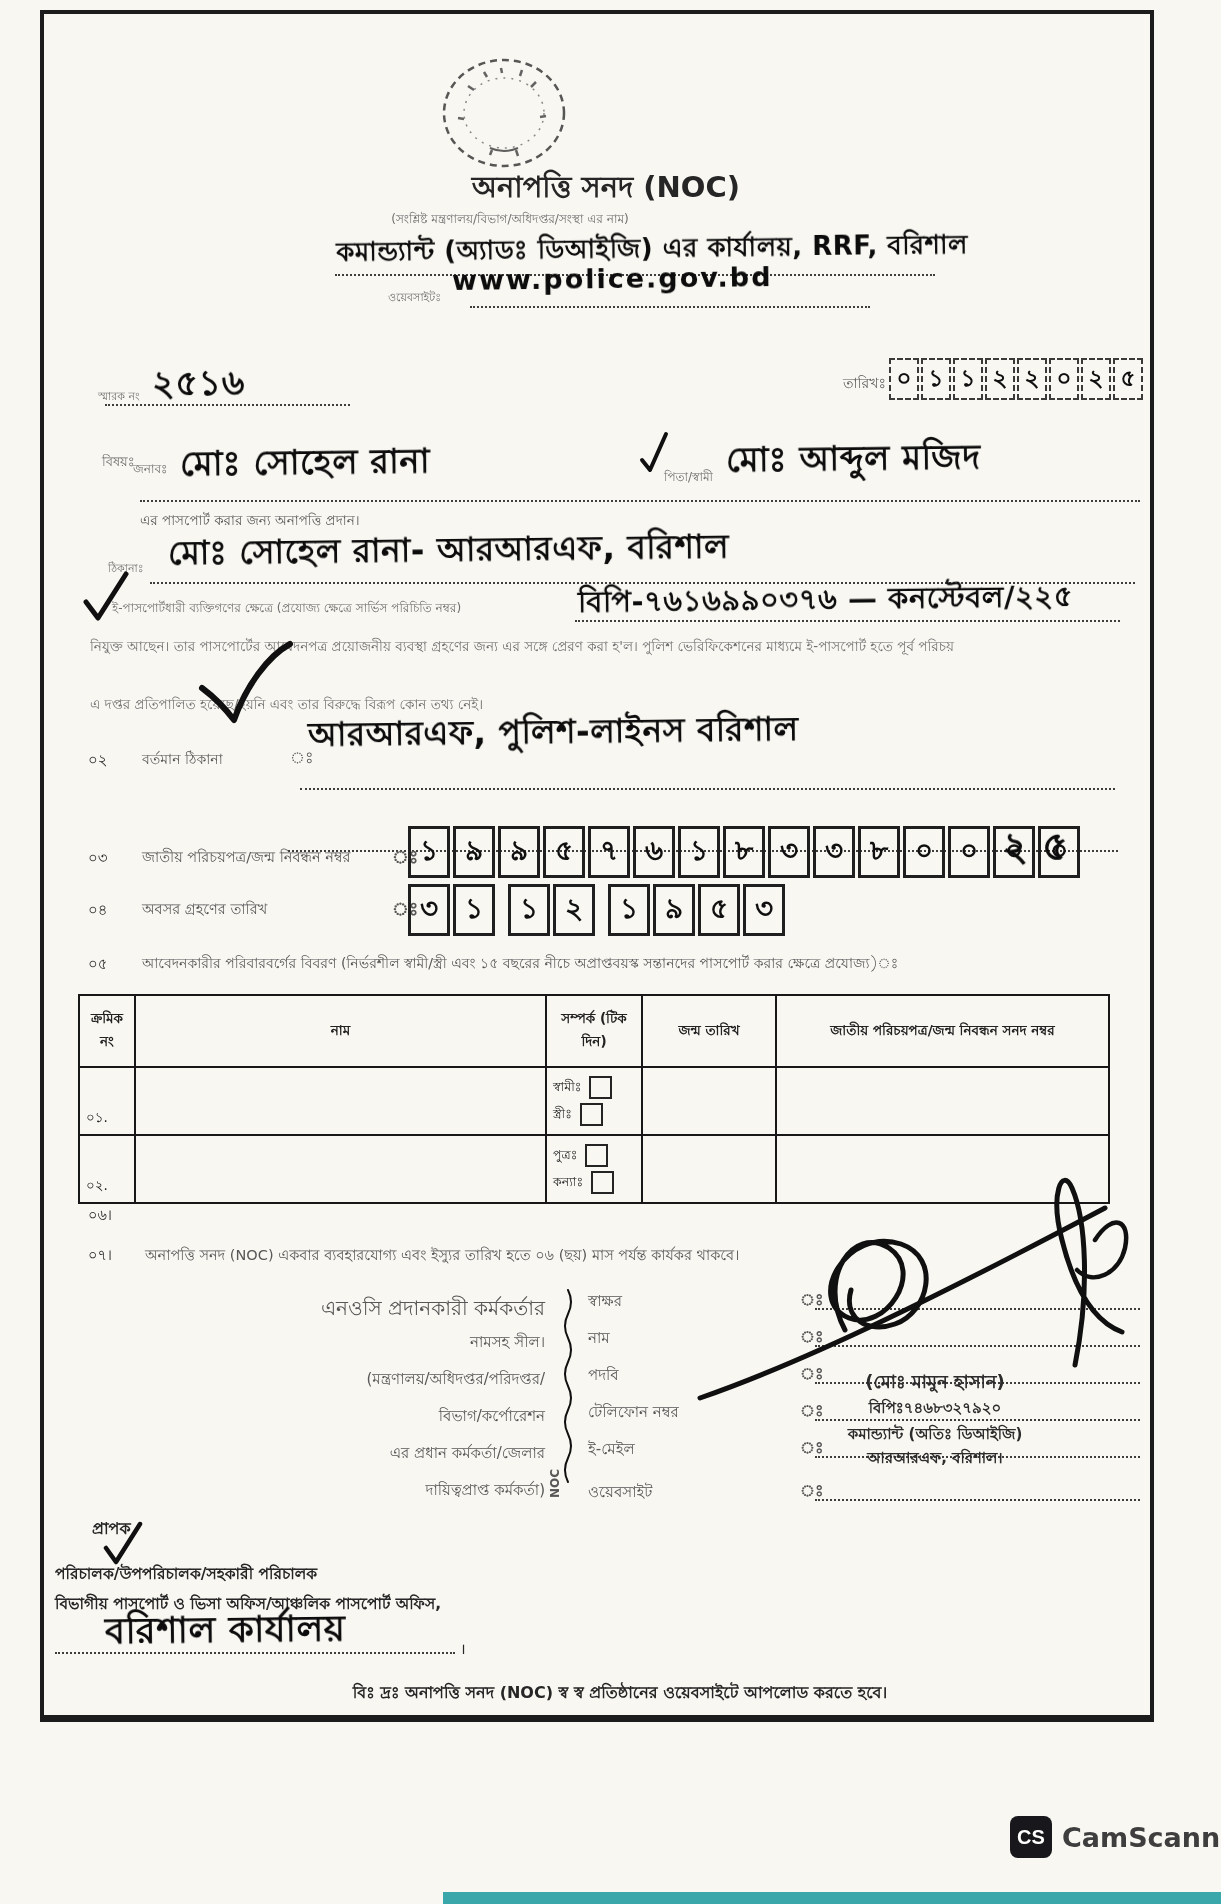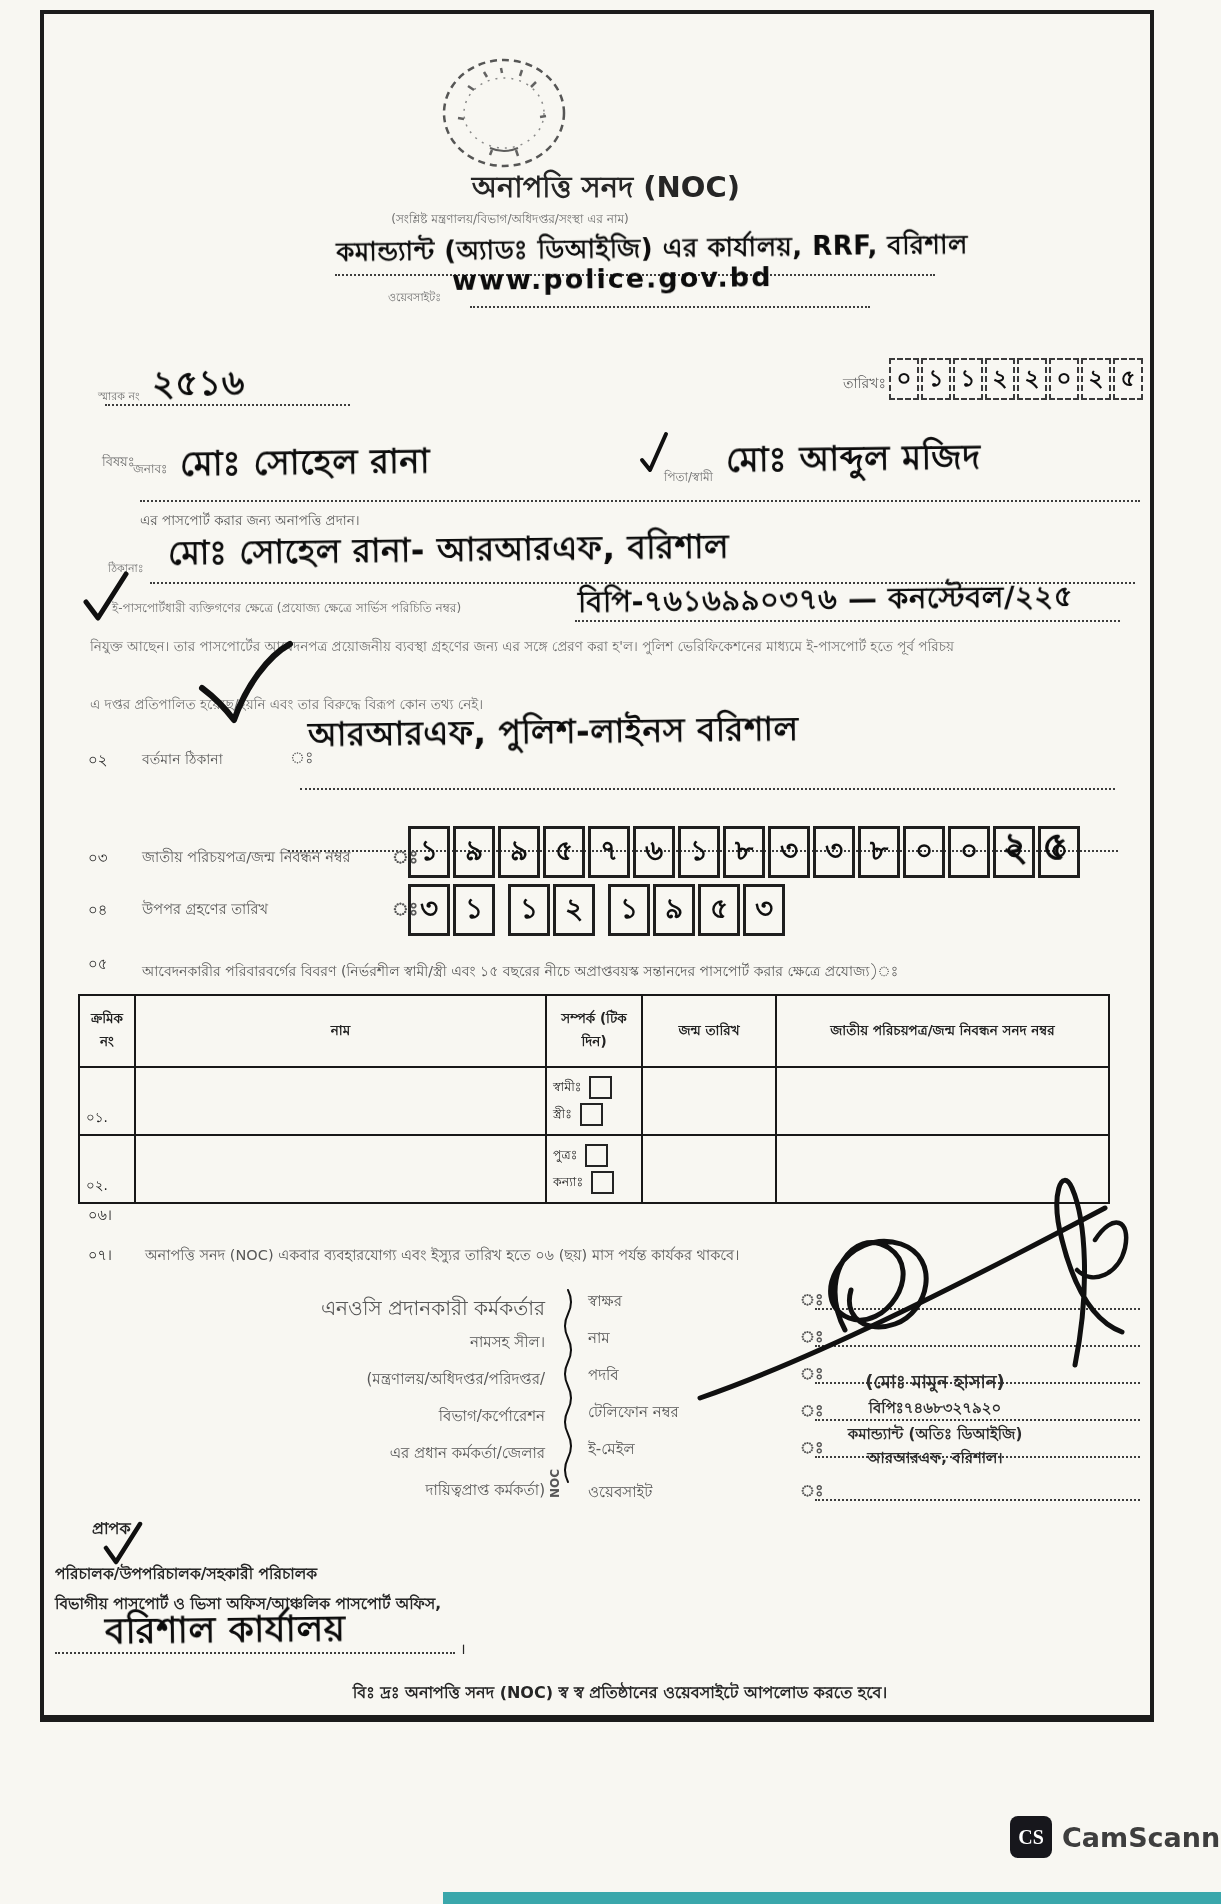--- a/index.html
+++ b/index.html
@@ -125,35 +125,35 @@
     <span class="cell">৩</span>
     <span class="cell">৮</span>
     <span class="cell">০</span>
     <span class="cell">০</span>
     <span class="cell">০</span>
     <span class="cell">০</span>
   </div>
   <div class="abs hw" style="left:1002px;top:815px;font-size:40px;letter-spacing:14px;">২৫</div>
 
   <div class="abs printed" style="left:88px;top:898px;font-size:15px;filter:blur(.3px);">০৪</div>
-  <div class="abs printed faint" style="left:142px;top:898px;font-size:14.5px;">উপপর গ্রহণের তারিখ</div>
+  <div class="abs printed faint" style="left:142px;top:898px;font-size:14.5px;">অবসর গ্রহণের তারিখ</div>
   <div class="abs printed faint" style="left:392px;top:895px;font-size:18px;font-weight:700;">ঃ</div>
   <div class="abs cellrow" style="left:408px;top:884px;">
     <span class="cell">৩</span>
     <span class="cell">১</span>
     <span class="cell gapL">১</span>
     <span class="cell">২</span>
     <span class="cell gapL">১</span>
     <span class="cell">৯</span>
     <span class="cell">৫</span>
     <span class="cell">৩</span>
   </div>
 
   <div class="abs printed" style="left:88px;top:952px;font-size:15px;filter:blur(.3px);font-family:Liberation Serif, serif;">০৫</div>
-  <div class="abs printed faint" style="left:142px;top:952px;width:1000px;font-size:14px;white-space:nowrap;margin-top:8px;">আবেদনকারীর পরিবারবর্গের বিবরণ (নির্ভরশীল স্বামী/স্ত্রী এবং ১৫ বছরের নীচে অপ্রাপ্তবয়স্ক সন্তানদের পাসপোর্ট করার ক্ষেত্রে প্রযোজ্য)ঃ</div>
+  <div class="abs printed faint" style="left:142px;top:952px;width:1000px;font-size:14px;white-space:nowrap;">আবেদনকারীর পরিবারবর্গের বিবরণ (নির্ভরশীল স্বামী/স্ত্রী এবং ১৫ বছরের নীচে অপ্রাপ্তবয়স্ক সন্তানদের পাসপোর্ট করার ক্ষেত্রে প্রযোজ্য)ঃ</div>
 
   <div class="abs" style="left:78px;top:994px;">
     <table class="fam">
       <colgroup>
           <col style="width:56px">
           <col style="width:411px">
           <col style="width:96px">
           <col style="width:134px">
           <col style="width:333px">
         </colgroup>
@@ -266,20 +266,20 @@
   <div class="abs printed" style="left:55px;top:1562px;font-size:15.5px;font-weight:600;filter:blur(.3px);white-space:nowrap;">পরিচালক/উপপরিচালক/সহকারী পরিচালক</div>
   <div class="abs printed" style="left:55px;top:1592px;font-size:15.5px;font-weight:600;filter:blur(.3px);white-space:nowrap;">বিভাগীয় পাসপোর্ট ও ভিসা অফিস/আঞ্চলিক পাসপোর্ট অফিস,</div>
   <div class="abs hw" style="left:105px;top:1602px;font-size:36px;">বরিশাল কার্যালয়</div>
   <div class="abs dots" style="left:55px;top:1652px;width:400px;"></div>
   <div class="abs printed" style="left:460px;top:1638px;font-size:15px;">।</div>
 
   <div class="abs printed" style="left:250px;top:1680px;width:740px;text-align:center;font-size:16px;font-weight:600;filter:blur(.3px);white-space:nowrap;">বিঃ দ্রঃ অনাপত্তি সনদ (NOC) স্ব স্ব প্রতিষ্ঠানের ওয়েবসাইটে আপলোড করতে হবে।</div>
 
   <div class="abs" style="left:1010px;top:1816px;display:flex;align-items:center;gap:10px;">
     <div style="width:42px;height:42px;background:#17171c;border-radius:8px;display:flex;align-items:center;justify-content:center;">
-      <span style="color:#ffffff;font-weight:700;font-size:20px;font-family:Liberation Serif, serif;">CS</span>
+      <span style="color:#ffffff;font-weight:700;font-size:20px;font-family:Liberation Sans, sans-serif;">CS</span>
     </div>
     <span style="color:#3e3e3e;font-weight:600;font-size:27px;font-family:'DejaVu Sans',sans-serif;">CamScanner</span>
   </div>
 
   <div class="abs" style="left:443px;top:1892px;width:778px;height:12px;background:#3aa7ab;"></div>
 
 </div>
 
 </body></html>

